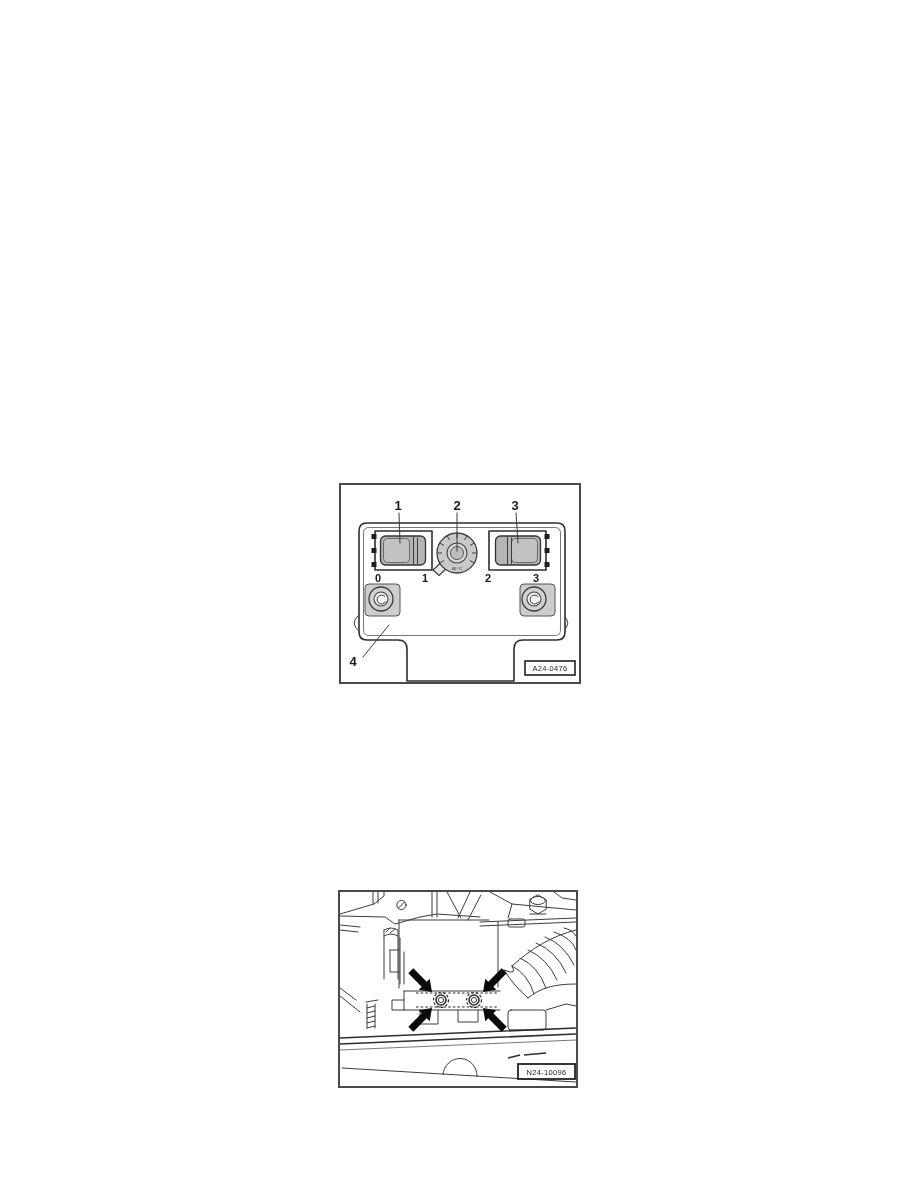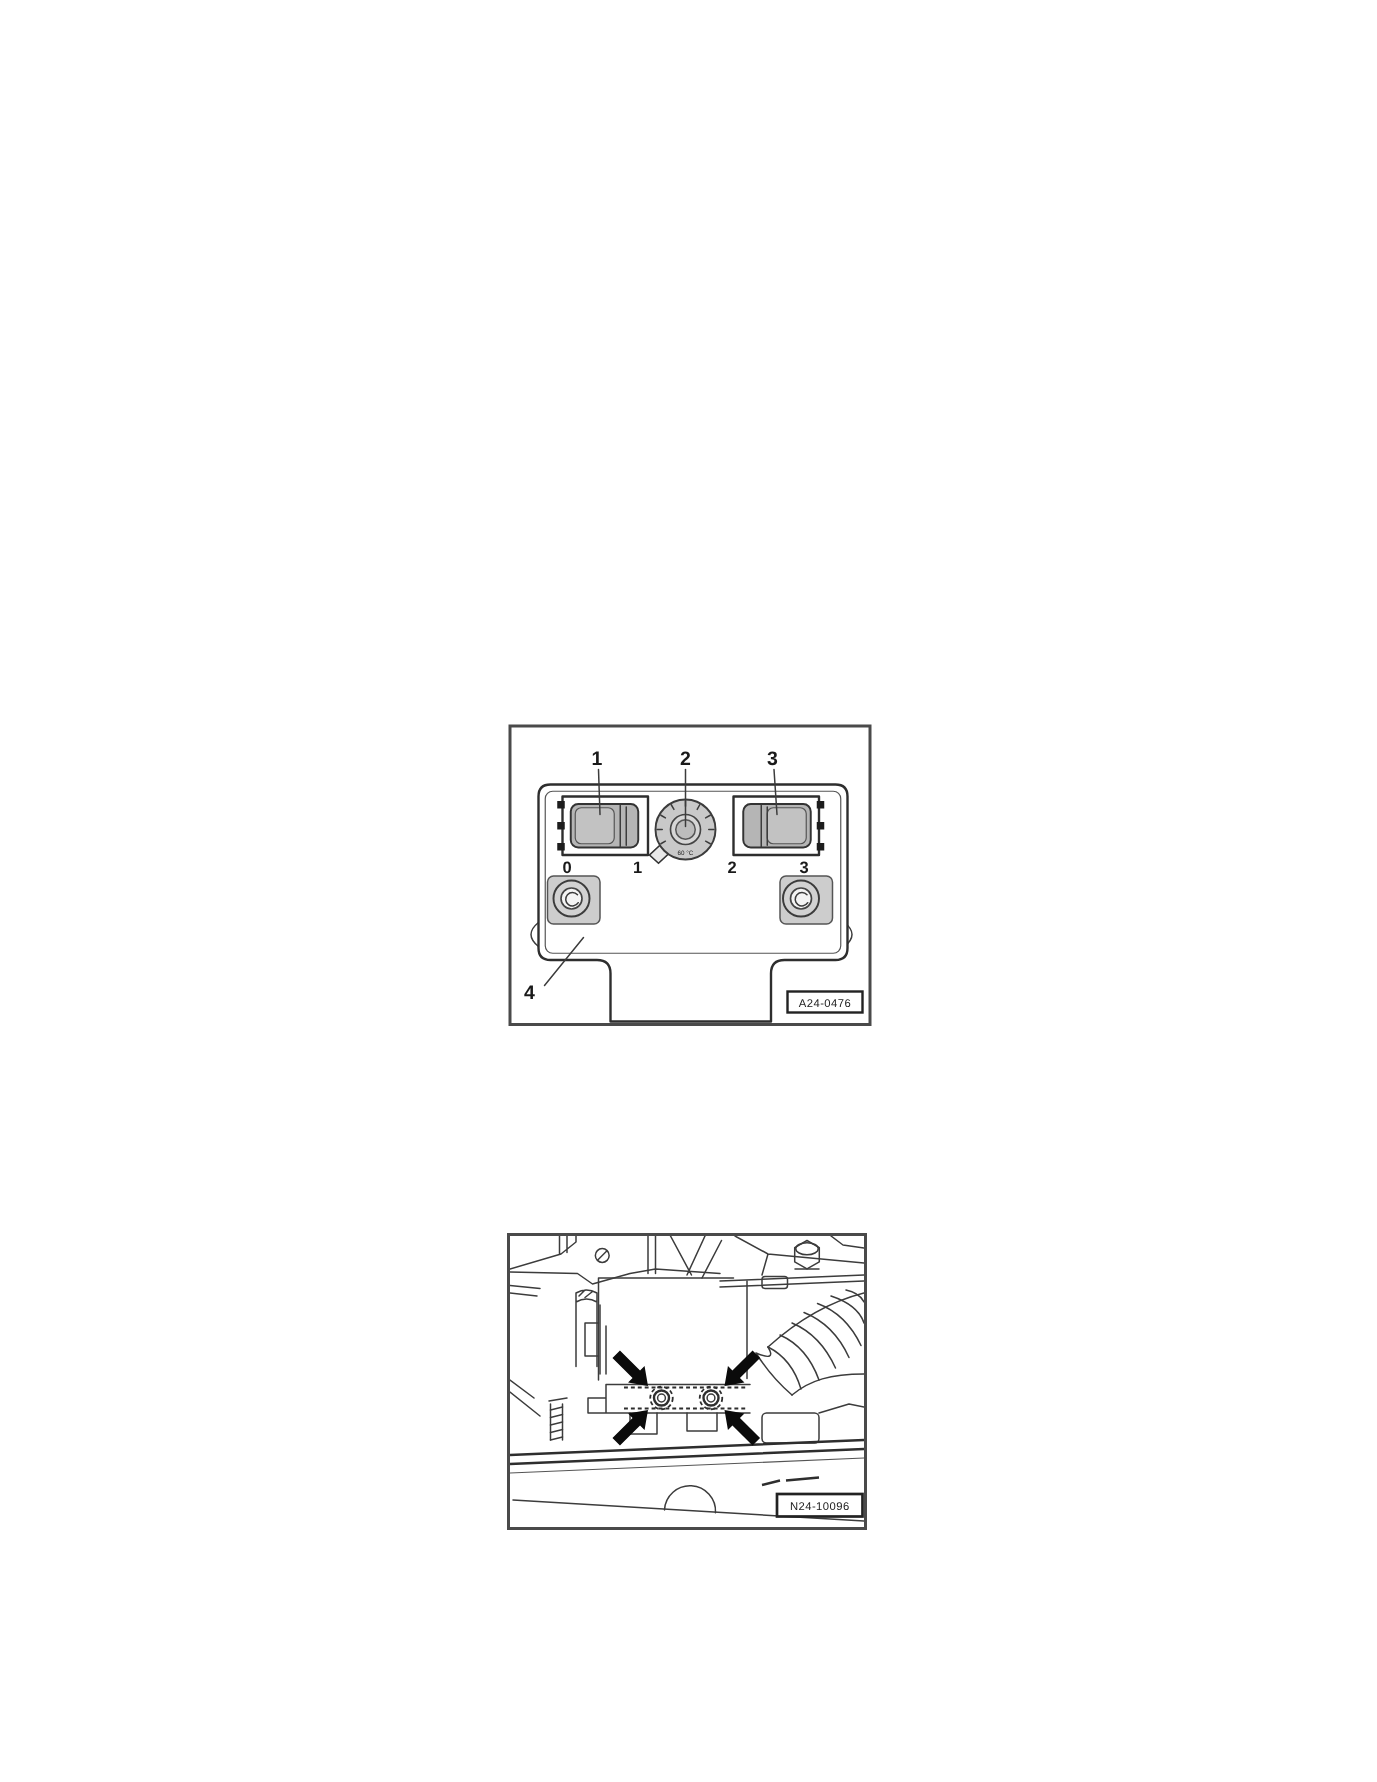--- a/index.html
+++ b/index.html
@@ -12,21 +12,21 @@
     overflow: hidden;
   }
   figure.fig {
     position: absolute;
     margin: 0;
     background: #ffffff;
     border: 2px solid #4a4a4a;
     box-sizing: border-box;
   }
   #figure1 { left: 339px; top: 483px; width: 242px; height: 201px; }
-  #figure2 { left: 338px; top: 822px; width: 240px; height: 198px; }
+  #figure2 { left: 338px; top: 890px; width: 240px; height: 198px; }
   figure.fig svg { display: block; width: 100%; height: 100%; }
 
   .ln   { stroke: #3c3c3c; fill: none; stroke-width: 1; stroke-linecap: round; stroke-linejoin: round; }
   .ln-b { stroke: #2e2e2e; fill: none; stroke-width: 1.6; stroke-linejoin: round; }
   .ln-t { stroke: #555555; fill: none; stroke-width: 0.8; }
   .dash { stroke: #2e2e2e; fill: none; stroke-width: 1.2; stroke-dasharray: 2.6 2; }
   .whitefill { fill: #ffffff; }
   .callout-num { font: bold 13px "Liberation Sans", sans-serif; fill: #1a1a1a; text-anchor: middle; }
   .pos-num     { font: bold 11px "Liberation Sans", sans-serif; fill: #1a1a1a; text-anchor: middle; }
   .code-text   { font: 7.5px "Liberation Sans", sans-serif; fill: #222222; text-anchor: middle; letter-spacing: 0.3px; }

